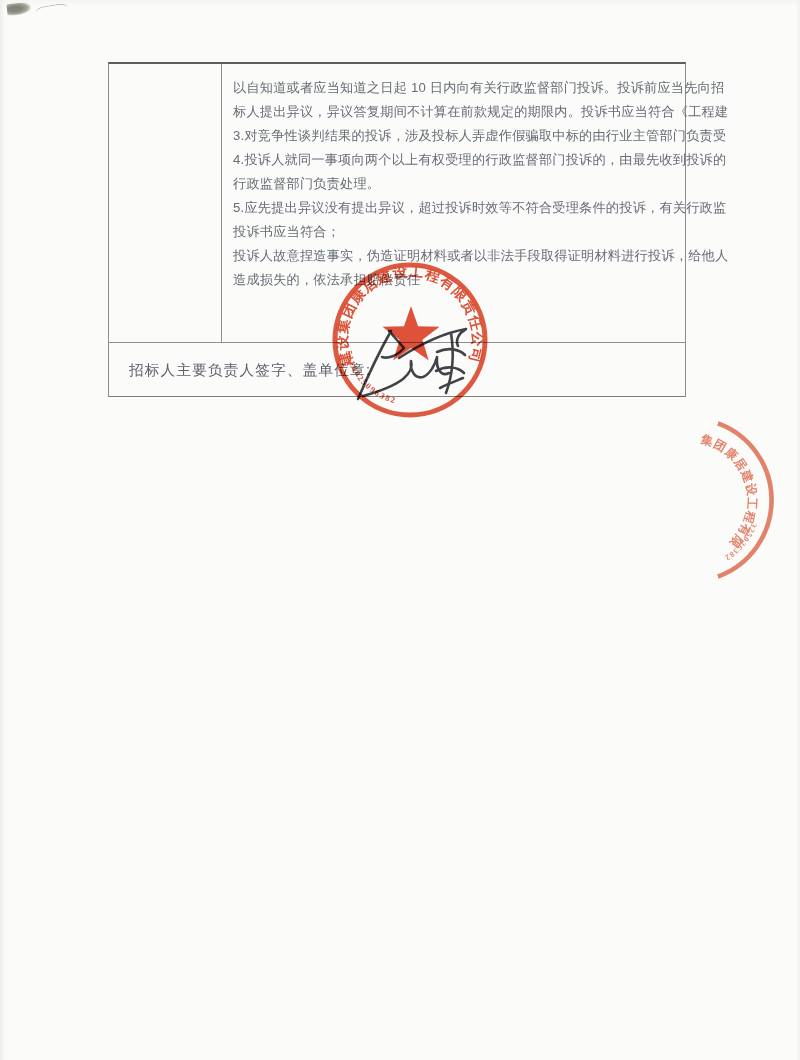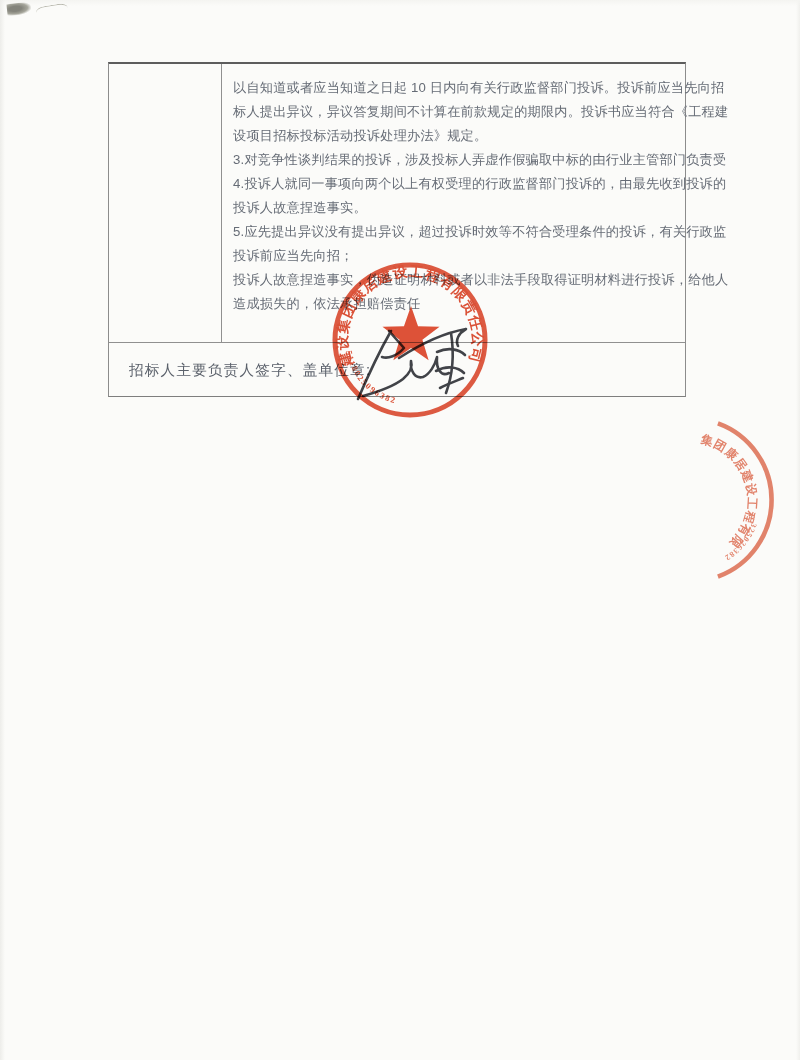--- a/index.html
+++ b/index.html
@@ -87,26 +87,25 @@
   <div class="smudge-a"></div>
   <div class="smudge-b"></div>
 
   <div class="doc-table">
     <div class="col-divider"></div>
     <div class="row-divider"></div>
 
     <div class="text-block">
       <div class="t-line">以自知道或者应当知道之日起 10 日内向有关行政监督部门投诉。投诉前应当先向招</div>
       <div class="t-line">标人提出异议，异议答复期间不计算在前款规定的期限内。投诉书应当符合《工程建</div>
-      <div class="t-line">设项目招标投标活动投诉处理办法》规定。</div>
       <div class="t-line">3.对竞争性谈判结果的投诉，涉及投标人弄虚作假骗取中标的由行业主管部门负责受</div>
       <div class="t-line">4.投诉人就同一事项向两个以上有权受理的行政监督部门投诉的，由最先收到投诉的</div>
-      <div class="t-line">投诉人故意捏造事实。</div>
+      <div class="t-line">行政监督部门负责处理。</div>
       <div class="t-line">5.应先提出异议没有提出异议，超过投诉时效等不符合受理条件的投诉，有关行政监</div>
-      <div class="t-line">投诉前应当先向招；</div>
+      <div class="t-line">投诉书应当符合；</div>
       <div class="t-line">投诉人故意捏造事实，伪造证明材料或者以非法手段取得证明材料进行投诉，给他人</div>
       <div class="t-line">造成损失的，依法承担赔偿责任</div>
     </div>
 
     <div class="footer-cell">招标人主要负责人签字、盖单位章:</div>
   </div>
 
   <svg class="overlay" width="800" height="1060" viewBox="0 0 800 1060">
     <defs>
       <path id="arcMainText" d="M 353.0 366.2 A 63 63 0 1 1 467.0 366.2" fill="none"></path>

